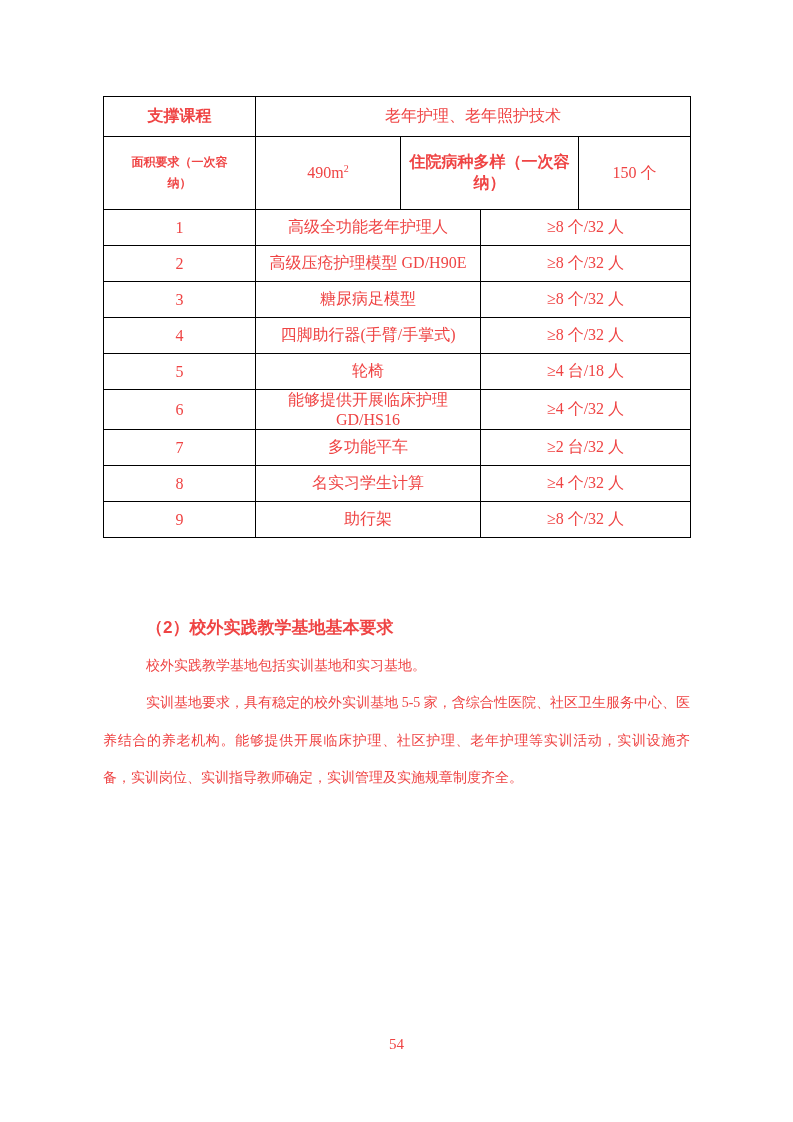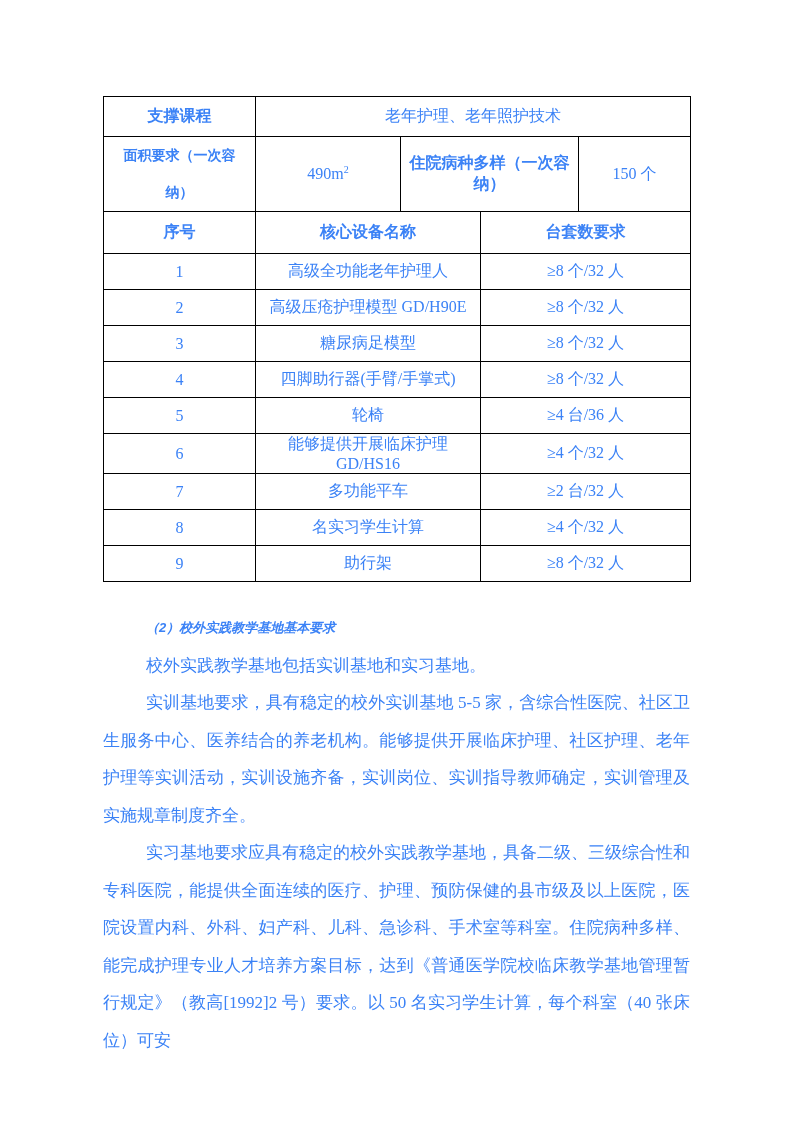--- a/index.html
+++ b/index.html
@@ -1,21 +1,21 @@
 <!DOCTYPE html>
 <html><head>
 <meta charset="utf-8">
 <style>
   html, body { margin: 0; padding: 0; background: #ffffff; }
   .sheet {
     position: relative;
     width: 793px;
     height: 1122px;
     background: #ffffff;
-    color: #3b82f6;
+    color: #ef4444;
     font-family: "Liberation Serif", "DejaVu Serif", serif;
     overflow: hidden;
   }
 
   
   .doc-table {
     position: absolute;
     left: 103px;
     top: 96px;
     width: 587px;
@@ -33,44 +33,43 @@
   .th {
     font-weight: bold;
     font-family: "Liberation Sans", "DejaVu Sans", sans-serif;
   }
   .r1 td { height: 39px; }
   .r2 td { height: 72px; }
   .rh td { height: 41px; }
   .ri td { height: 35px; }
   .area-label {
     white-space: pre-line;
-    font-size: 14px;
-    line-height: 37px;
+    font-size: 12px;
+    line-height: 21px;
   }
   .doc-table sup { font-size: 10px; }
 
   
   .content {
     position: absolute;
     left: 103px;
     top: 609px;
     width: 587px;
   }
   .heading {
     margin: 0;
-    font-size: 13px;
+    font-size: 17px;
     font-weight: bold;
     font-family: "Liberation Sans", "DejaVu Sans", sans-serif;
     line-height: 37.5px;
     text-indent: 43px;
-    font-style: italic;
   }
   .para {
     margin: 0;
-    font-size: 17px;
+    font-size: 14px;
     line-height: 37.5px;
     text-indent: 43px;
     text-align: justify;
   }
 
   .page-number {
     position: absolute;
     top: 1036px;
     left: 0;
     width: 793px;
@@ -96,25 +95,20 @@
         <td class="th">支撑课程</td>
         <td colspan="4">老年护理、老年照护技术</td>
       </tr>
       <tr class="r2">
         <td class="th area-label">面积要求（一次容
 纳）</td>
         <td><span>490m</span><sup>2</sup></td>
         <td colspan="2" class="th">住院病种多样（一次容纳）</td>
         <td>150 个</td>
       </tr>
-      <tr class="rh">
-        <td class="th">序号</td>
-        <td colspan="2" class="th">核心设备名称</td>
-        <td colspan="2" class="th">台套数要求</td>
-      </tr>
       <tr class="ri">
         <td>1</td>
         <td colspan="2">高级全功能老年护理人</td>
         <td colspan="2">≥8 个/32 人</td>
       </tr>
       <tr class="ri">
         <td>2</td>
         <td colspan="2">高级压疮护理模型 GD/H90E</td>
         <td colspan="2">≥8 个/32 人</td>
       </tr>
@@ -124,21 +118,21 @@
         <td colspan="2">≥8 个/32 人</td>
       </tr>
       <tr class="ri">
         <td>4</td>
         <td colspan="2">四脚助行器(手臂/手掌式)</td>
         <td colspan="2">≥8 个/32 人</td>
       </tr>
       <tr class="ri">
         <td>5</td>
         <td colspan="2">轮椅</td>
-        <td colspan="2">≥4 台/36 人</td>
+        <td colspan="2">≥4 台/18 人</td>
       </tr>
       <tr class="ri">
         <td>6</td>
         <td colspan="2">能够提供开展临床护理 GD/HS16</td>
         <td colspan="2">≥4 个/32 人</td>
       </tr>
       <tr class="ri">
         <td>7</td>
         <td colspan="2">多功能平车</td>
         <td colspan="2">≥2 台/32 人</td>
@@ -153,17 +147,17 @@
         <td colspan="2">助行架</td>
         <td colspan="2">≥8 个/32 人</td>
       </tr>
     </tbody>
   </table>
 
   <div class="content">
     <p class="heading">（2）校外实践教学基地基本要求</p>
     <p class="para">校外实践教学基地包括实训基地和实习基地。</p>
     <p class="para">实训基地要求，具有稳定的校外实训基地 5-5 家，含综合性医院、社区卫生服务中心、医养结合的养老机构。能够提供开展临床护理、社区护理、老年护理等实训活动，实训设施齐备，实训岗位、实训指导教师确定，实训管理及实施规章制度齐全。</p>
-    <p class="para">实习基地要求应具有稳定的校外实践教学基地，具备二级、三级综合性和专科医院，能提供全面连续的医疗、护理、预防保健的县市级及以上医院，医院设置内科、外科、妇产科、儿科、急诊科、手术室等科室。住院病种多样、能完成护理专业人才培养方案目标，达到《普通医学院校临床教学基地管理暂行规定》（教高[1992]2 号）要求。以 50 名实习学生计算，每个科室（40 张床位）可安</p>
   </div>
 
+  <div class="page-number">54</div>
 
 </div>
 
 </body></html>

